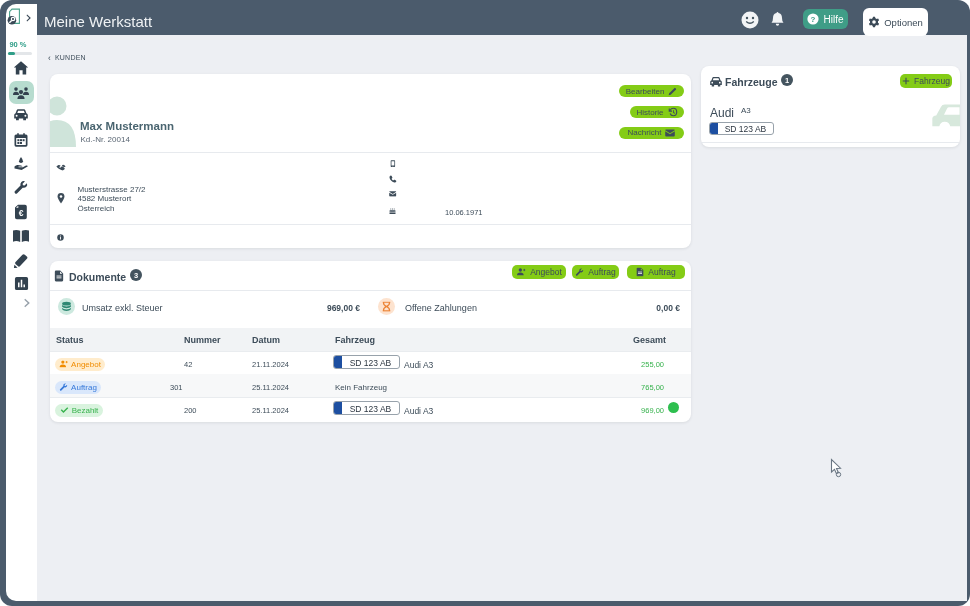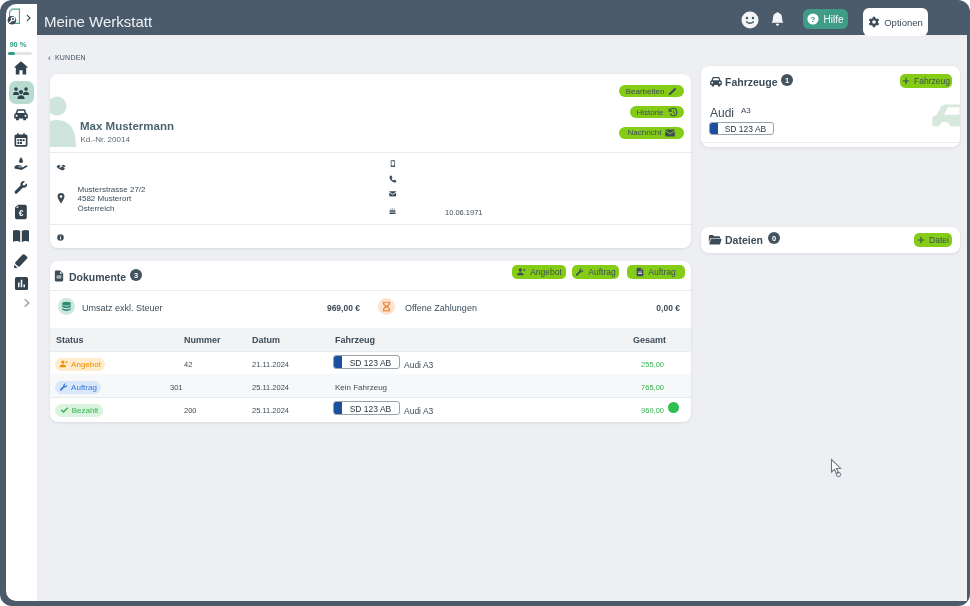--- a/index.html
+++ b/index.html
@@ -386,33 +386,20 @@
     <svg class="abs" style="left:229px;top:37px" width="70" height="28" fill="#d7e8dc">
         <use href="#carbig"></use>
       </svg>
     <div class="abs" style="left:9px;top:39.5px;font-size:12px;color:#3d4c59;">Audi</div>
     <div class="abs" style="left:40px;top:39.5px;font-size:8px;color:#3d4c59;">A3</div>
     <div class="abs plate2" style="left:8px;top:55.5px;"></div>
     <div class="abs" style="left:0;top:76px;width:259px;height:1px;background:#e7eaee;"></div>
   </div>
 
 
-  <div class="card" style="left:701px;top:226.5px;width:259px;height:26.5px;z-index:2;">
-    <svg class="abs" style="left:7px;top:7.5px" width="14" height="11.5" fill="#3d4c59">
-        <use href="#folder"></use>
-      </svg>
-    <span class="cardtitle" style="left:24px;top:7px;">Dateien</span>
-    <span class="badge" style="left:67px;top:5.5px;">0</span>
-    <div class="pillbtn" style="left:213px;top:6px;width:38px;height:14px;">
-        <svg width="8" height="8" viewBox="0 0 10 10" fill="#3d4c59">
-          <use href="#plus"></use>
-        </svg>
-        <span style="font-size:8.5px">Datei</span>
-      </div>
-  </div>
 
   <svg class="abs" style="left:829px;top:458px;z-index:9" width="16" height="20" viewBox="0 0 16 20">
       <path d="M2.5 1.5 L2.5 14 L5.5 11.3 L7.4 15.6 L9.4 14.7 L7.5 10.5 L11.5 10.2 Z" fill="#fff" stroke="#6a7683" stroke-width="1.1"></path>
       <circle cx="9.5" cy="16.5" r="2.2" fill="none" stroke="#6a7683" stroke-width="1"></circle>
     </svg>
 </div>
 
 <style>
 .plate1 { width:67px; height:14px; background:#fff; border:1px solid #98a2ab; border-radius:3px; }
 .plate1::before { content:""; position:absolute; left:0; top:0; width:8px; height:12px; background:#1d4fa1; border-radius:2px 0 0 2px; }

